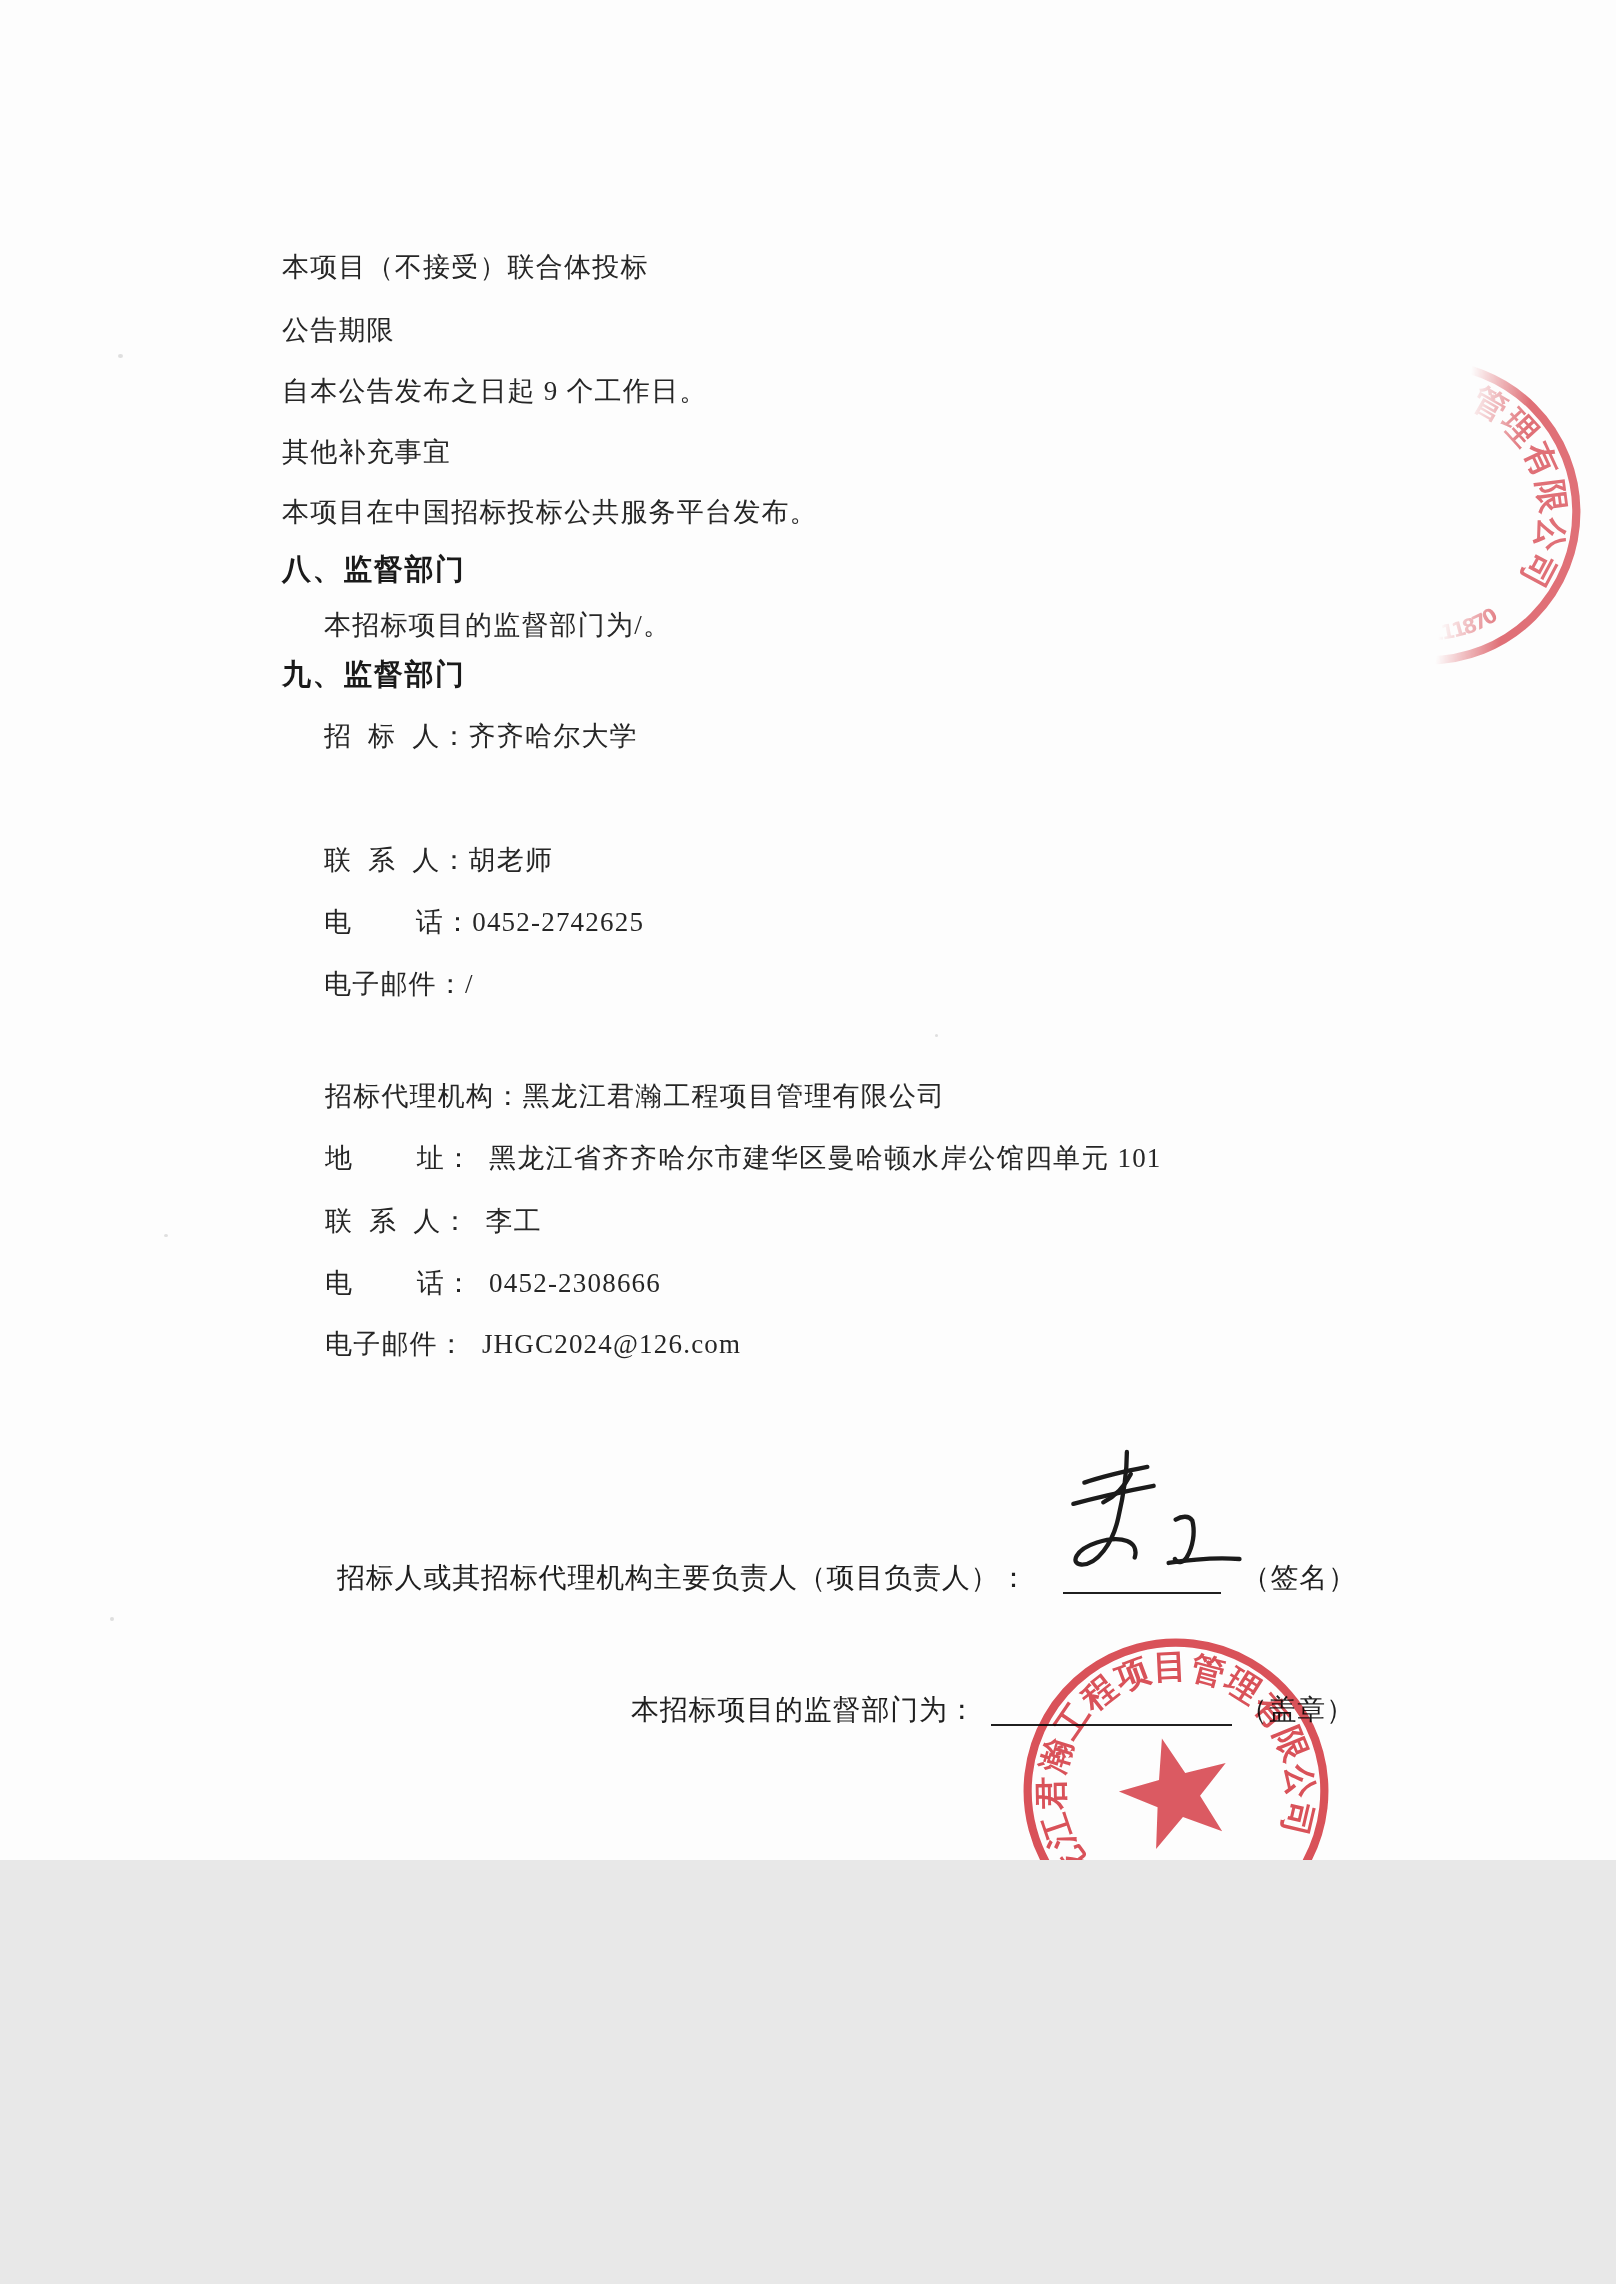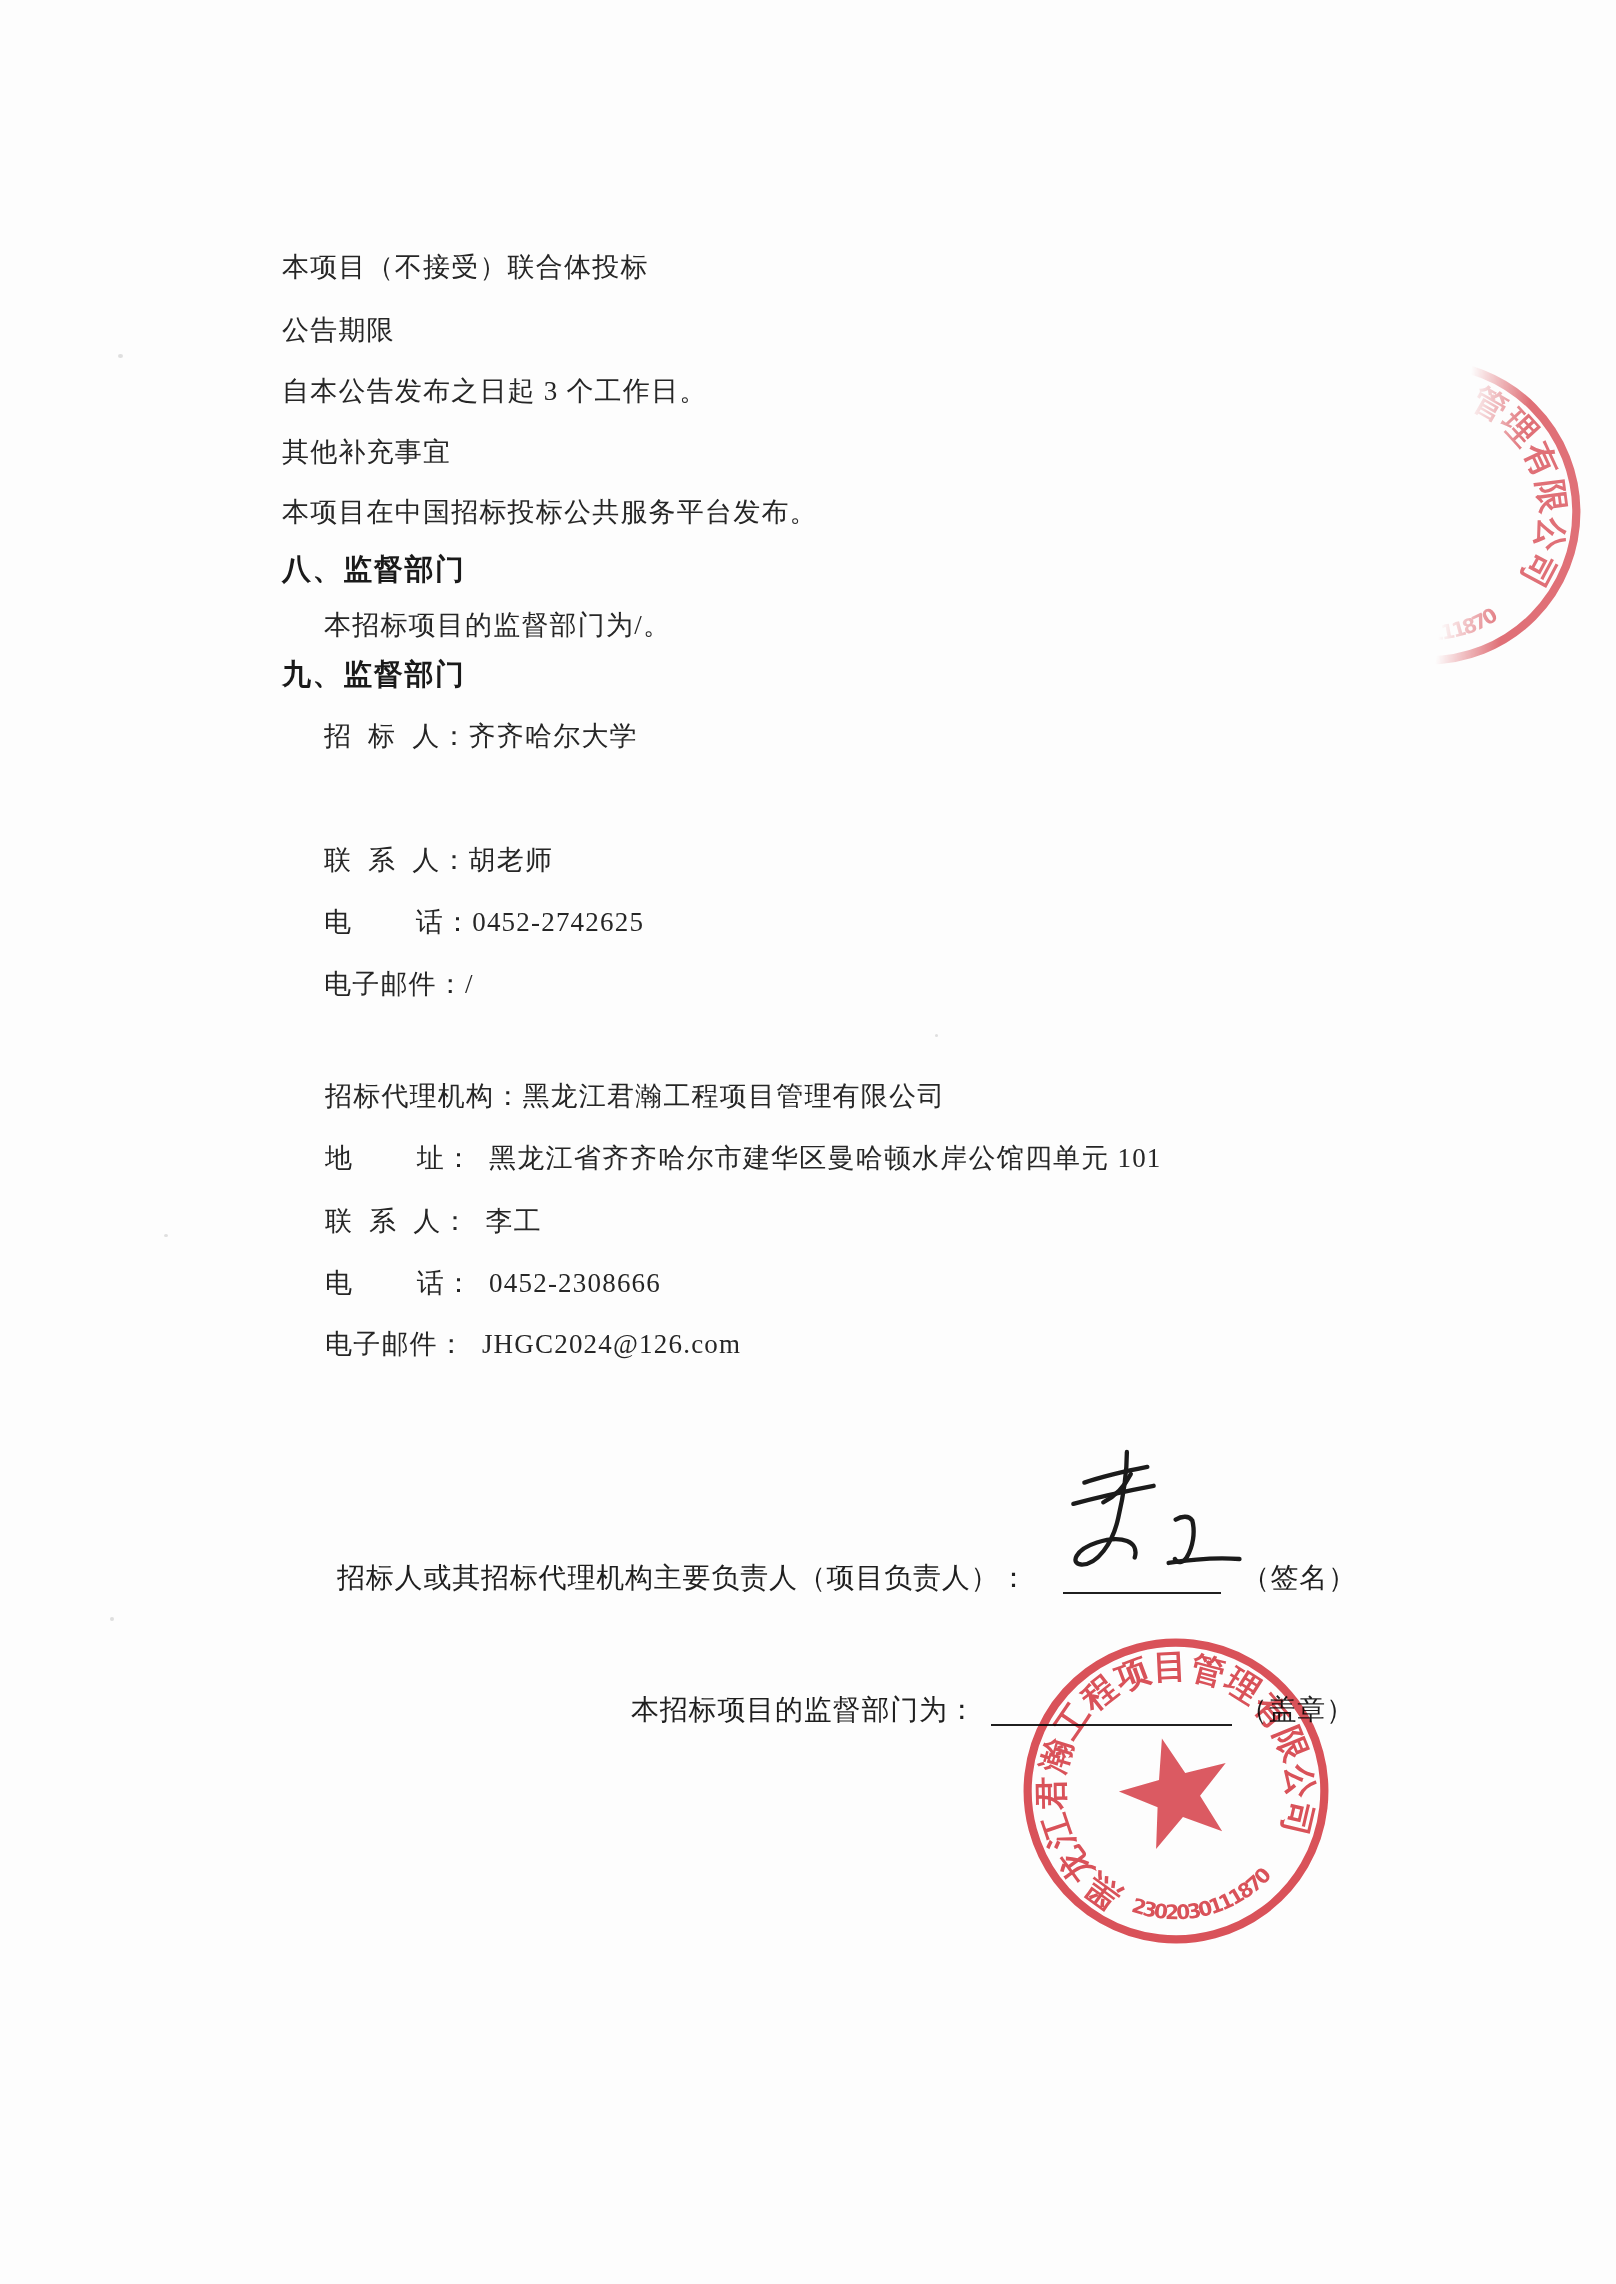--- a/index.html
+++ b/index.html
@@ -1,18 +1,18 @@
 <!DOCTYPE html>
 <html style="font-size:12.6px"><head>
 <meta charset="utf-8">
 <style>
   html,body{margin:0;padding:0;background:#e8e8e8;}
   .page{
     position:relative;
-    width:1616px;height:2284px;
+    width:1616px;height:1860px;
     background:#fdfdfd;
     overflow:hidden;
     font-family:"Liberation Serif","DejaVu Serif",serif;
   }
   .ln{
     position:absolute;
     white-space:pre;
     font-size:27px;
     line-height:1.2;
     color:#262626;
@@ -70,21 +70,21 @@
   .handsig path{fill:none;stroke:#1b1b1b;stroke-width:5.5;stroke-linecap:round;}
   .speck{position:absolute;background:#9a9a9a;border-radius:50%;opacity:.3;z-index:1;}
 </style>
 </head>
 <body>
 
 <div class="page">
 
   <div class="ln" style="left:282px;top:251px;">本项目（不接受）联合体投标</div>
   <div class="ln" style="left:282px;top:314px;">公告期限</div>
-  <div class="ln" style="left:282px;top:375px;">自本公告发布之日起 3 个工作日。</div>
+  <div class="ln" style="left:282px;top:375px;">自本公告发布之日起 9 个工作日。</div>
   <div class="ln" style="left:282px;top:436px;">其他补充事宜</div>
   <div class="ln" style="left:282px;top:496px;">本项目在中国招标投标公共服务平台发布。</div>
 
   <div class="ln hd" style="left:282px;top:552px;">八、监督部门</div>
   <div class="ln" style="left:324px;top:609px;">本招标项目的监督部门为/。</div>
   <div class="ln hd" style="left:282px;top:657px;">九、监督部门</div>
 
   <div class="ln" style="left:324px;top:720px;">招  标  人：齐齐哈尔大学</div>
   <div class="ln" style="left:324px;top:844px;text-align:right;">联  系  人：胡老师</div>
   <div class="ln" style="left:324px;top:906px;">电        话：0452-2742625</div>

